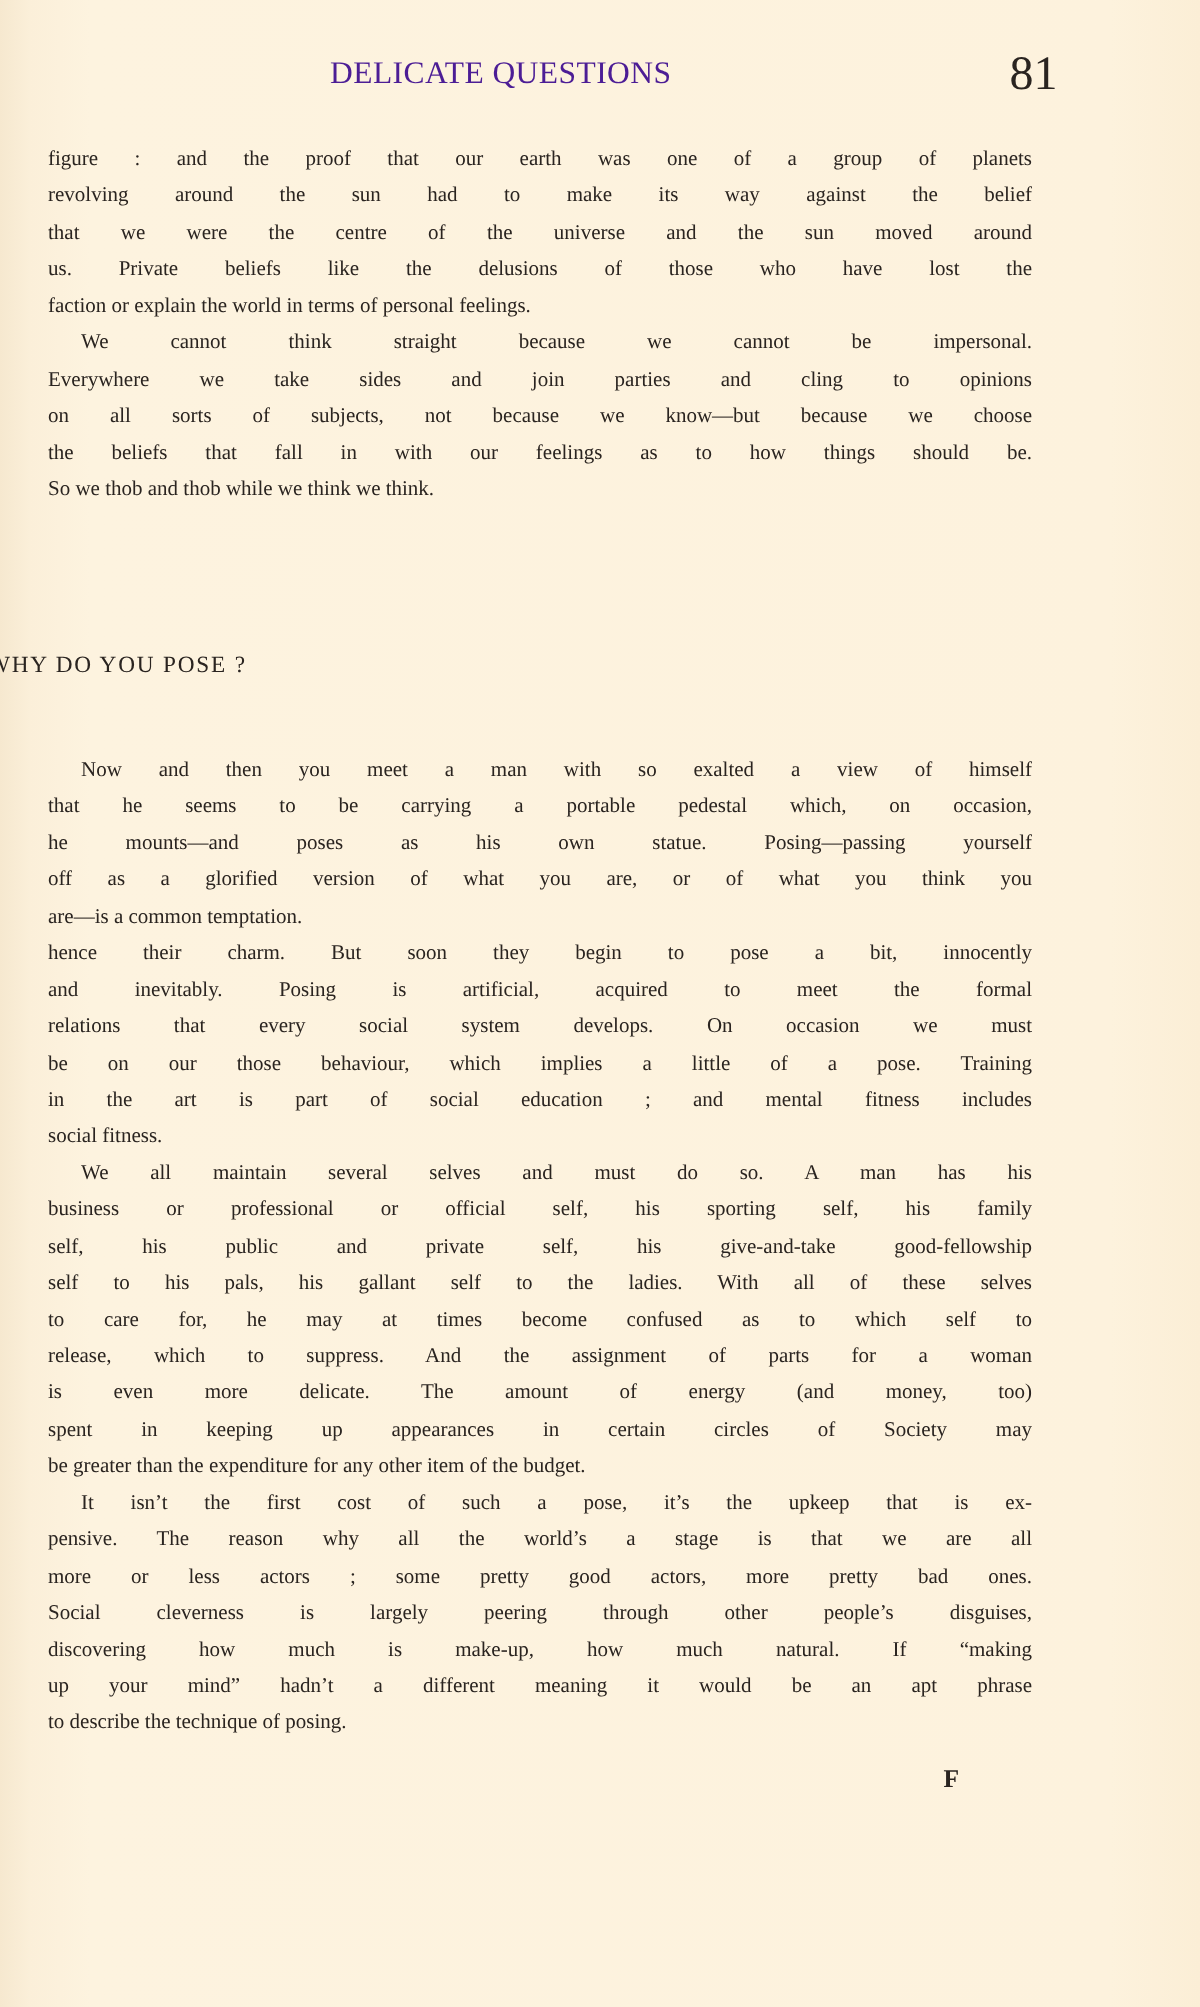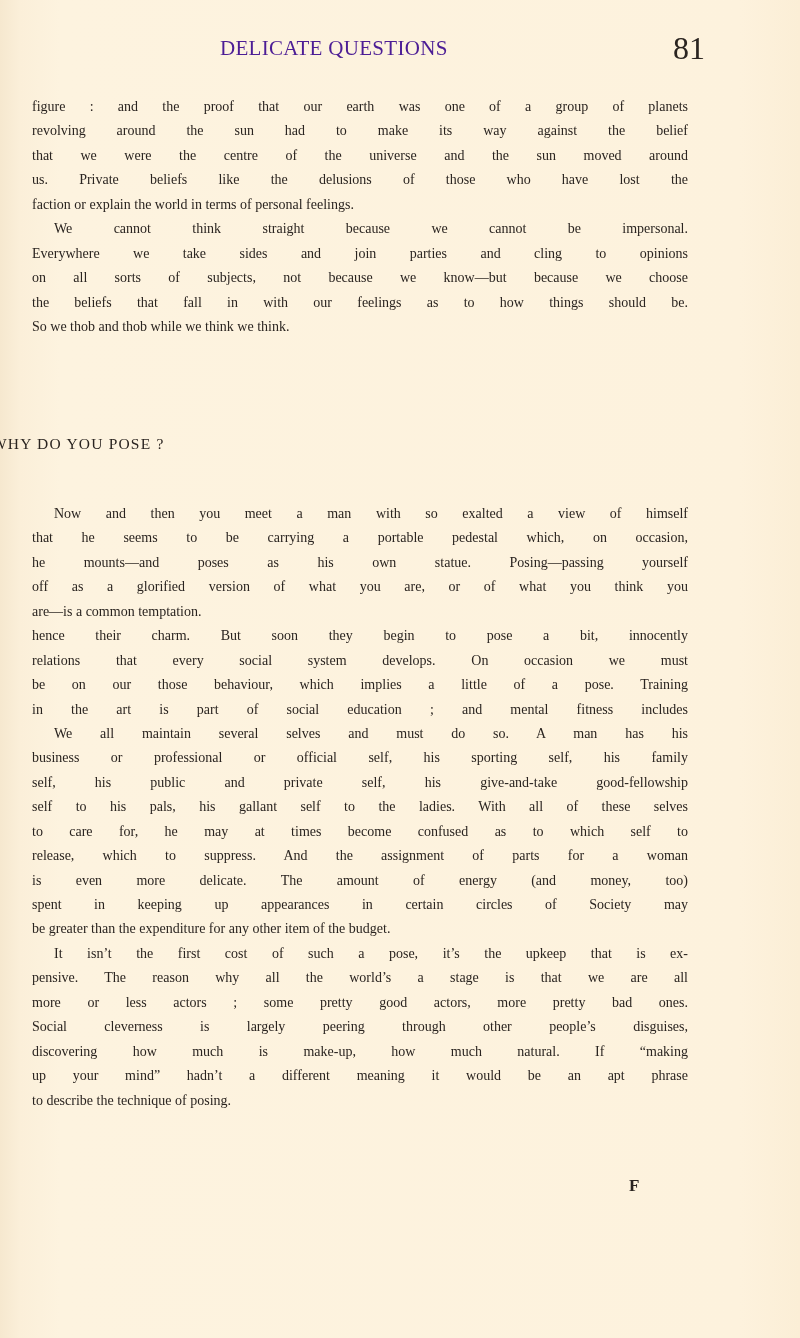--- a/index.html
+++ b/index.html
@@ -121,23 +121,25 @@
     <span class="inner">WHY DO YOU POSE ?</span>
   </div>
 
   <div class="body-text part2">
     <span class="line indent">Now and then you meet a man with so exalted a view of himself</span>
     <span class="line">that he seems to be carrying a portable pedestal which, on occasion,</span>
     <span class="line">he mounts—and poses as his own statue. Posing—passing yourself</span>
     <span class="line">off as a glorified version of what you are, or of what you think you</span>
     <span class="line last">are—is a common temptation.</span>
     <span class="line">hence their charm. But soon they begin to pose a bit, innocently</span>
+    <span class="line">and inevitably. Posing is artificial, acquired to meet the formal</span>
     <span class="line">relations that every social system develops. On occasion we must</span>
     <span class="line">be on our those behaviour, which implies a little of a pose. Training</span>
     <span class="line">in the art is part of social education ; and mental fitness includes</span>
+    <span class="line last">social fitness.</span>
     <span class="line indent">We all maintain several selves and must do so. A man has his</span>
     <span class="line">business or professional or official self, his sporting self, his family</span>
     <span class="line">self, his public and private self, his give-and-take good-fellowship</span>
     <span class="line">self to his pals, his gallant self to the ladies. With all of these selves</span>
     <span class="line">to care for, he may at times become confused as to which self to</span>
     <span class="line">release, which to suppress. And the assignment of parts for a woman</span>
     <span class="line">is even more delicate. The amount of energy (and money, too)</span>
     <span class="line">spent in keeping up appearances in certain circles of Society may</span>
     <span class="line last">be greater than the expenditure for any other item of the budget.</span>
     <span class="line indent">It isn’t the first cost of such a pose, it’s the upkeep that is ex-</span>

